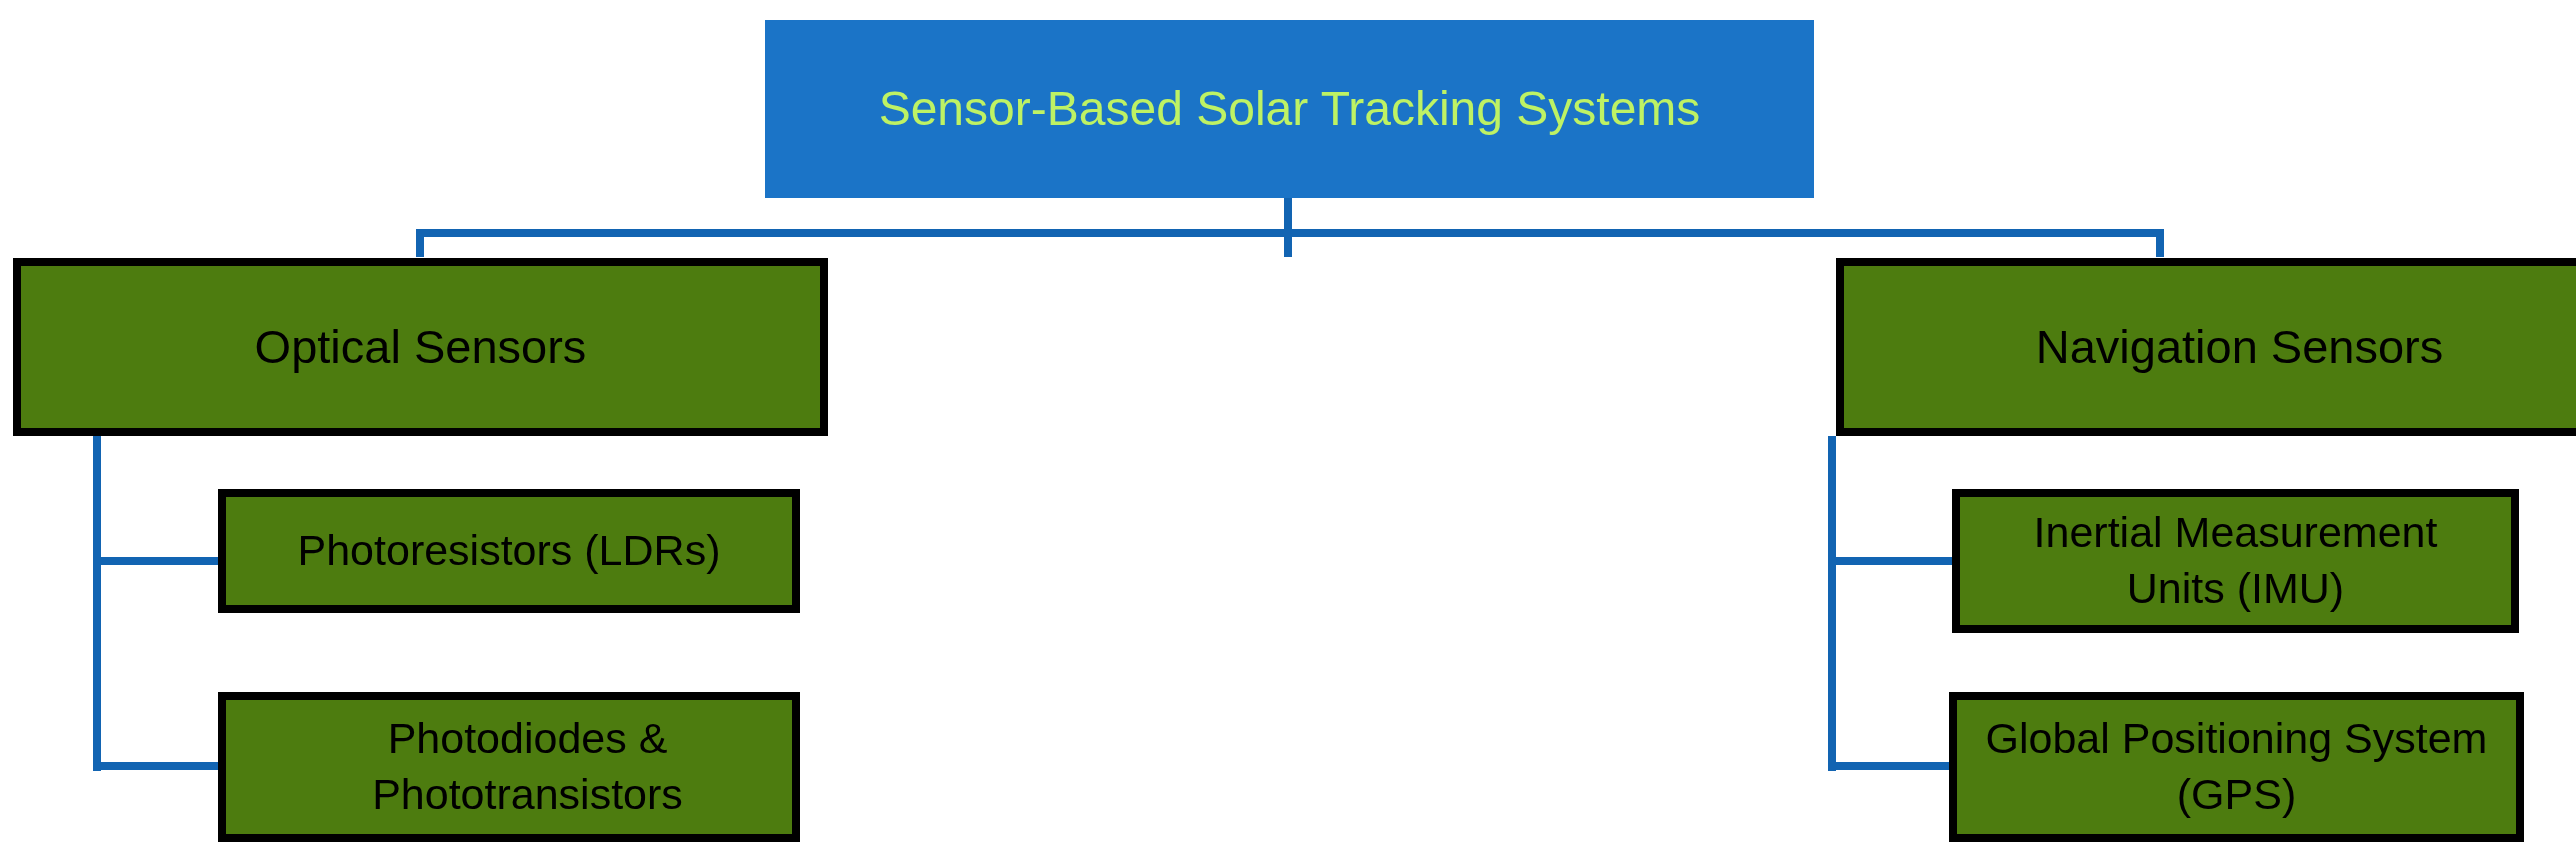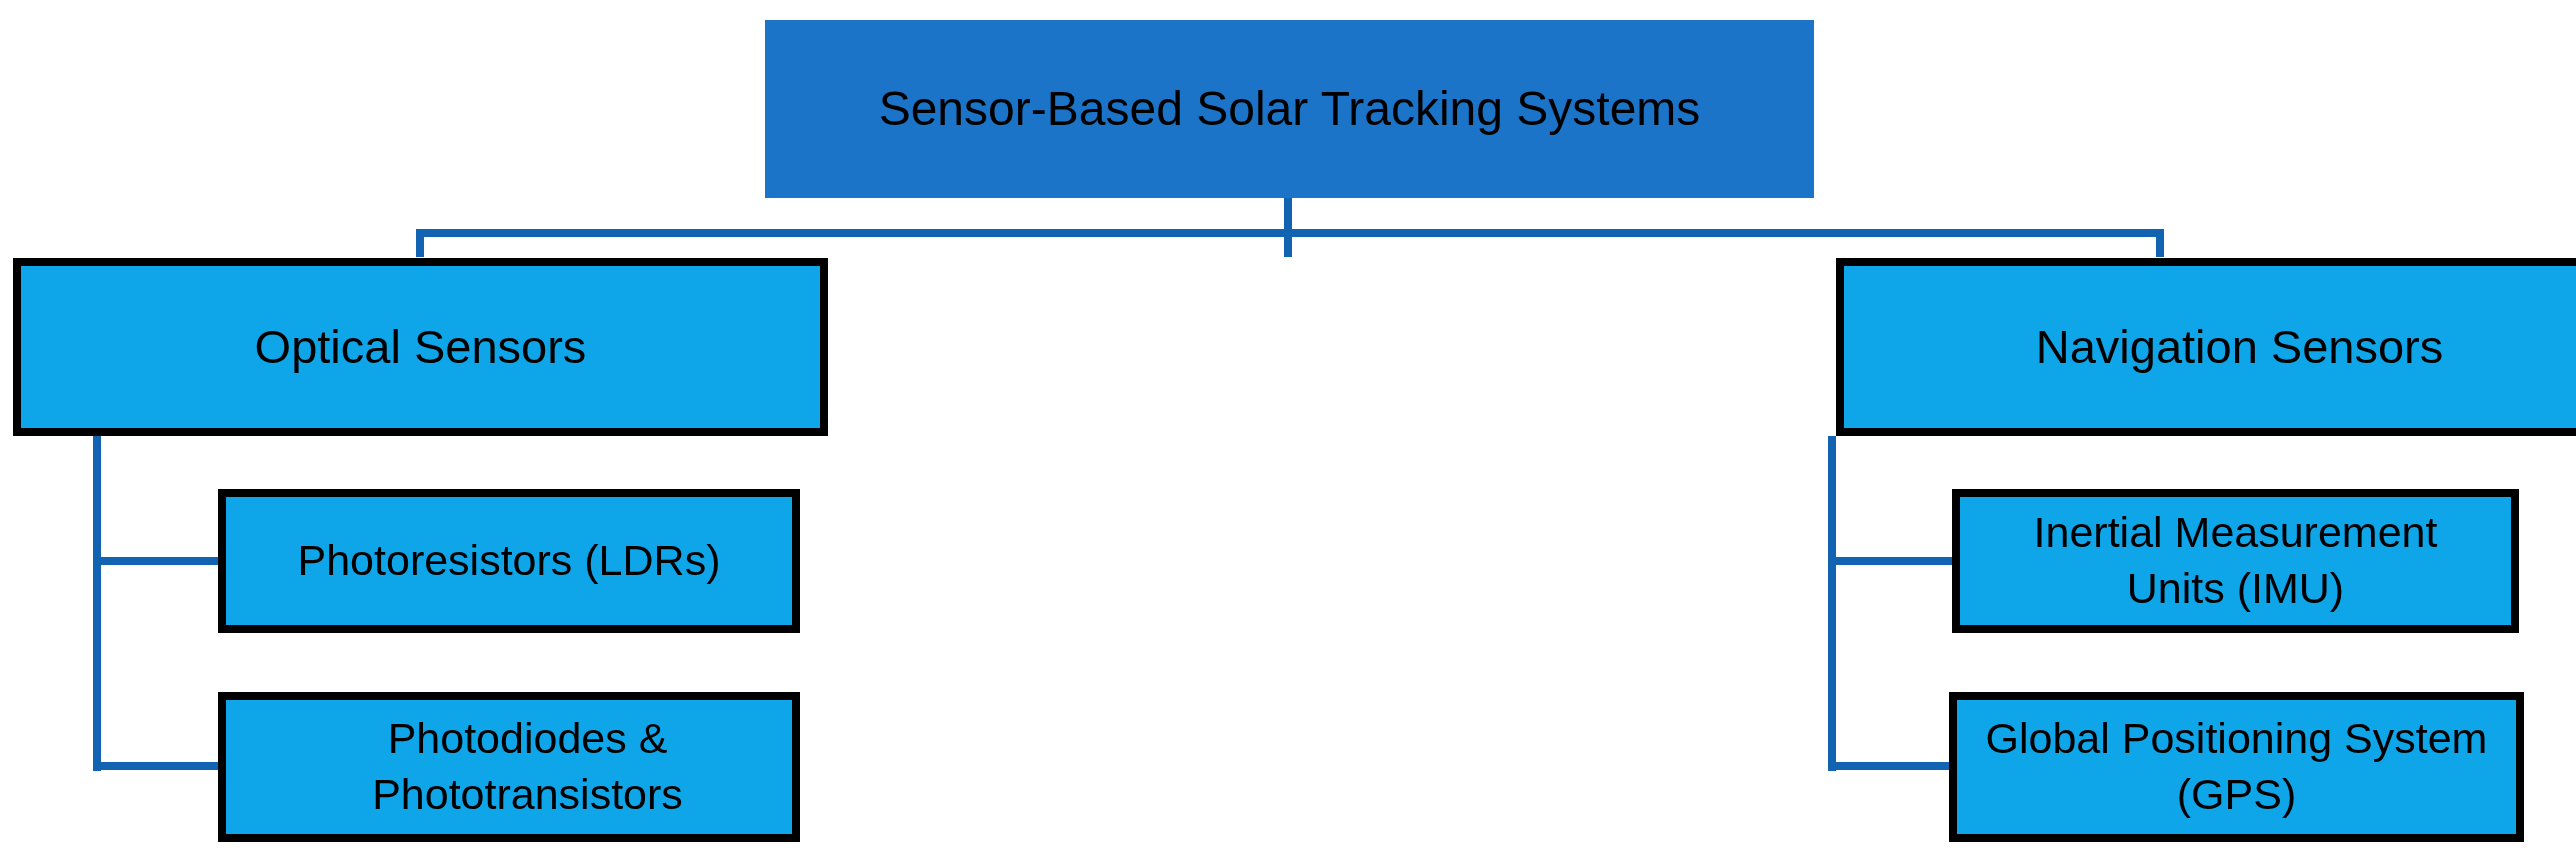--- a/index.html
+++ b/index.html
@@ -14,50 +14,50 @@
     height: 865px;
     background: #ffffff;
     overflow: hidden;
     --fill: #1B74C7;
     --line: #1264B2;
     --border: #000000;
   }
   .node {
     position: absolute;
     box-sizing: border-box;
-    background: #0ea5e9;
+    background: #4d7c0f;
     border: 8px solid var(--border);
     display: flex;
     align-items: center;
     justify-content: center;
     text-align: center;
     color: #000000;
     font-size: 47px;
     line-height: 1.3;
     white-space: pre-line;
   }
   .node--root {
     background: var(--fill);
     border: none;
-    color: #000000;
+    color: #bef264;
     font-size: 48px;
   }
   .node--child {
     font-size: 43px;
   }
   .conn {
     position: absolute;
     background: var(--line);
   }
   
   #n-root   { left: 765px;  top: 20px;  width: 1049px; height: 178px; }
   #n-opt    { left: 13px;   top: 258px; width: 815px; height: 178px; }
   #n-uv     { left: 882px; top: 258px; width: 813px; height: 178px; }
   #n-nav    { left: 1836px; top: 258px; width: 807px; height: 178px; }
-  #n-ldr    { left: 218px;  top: 489px; width: 582px;  height: 144px; }
+  #n-ldr    { left: 218px;  top: 489px; width: 582px;  height: 124px; }
   #n-diode  { left: 218px;  top: 692px; width: 582px;  height: 150px; padding-left: 37px; }
   #n-imu    { left: 1952px; top: 489px; width: 567px;  height: 144px; }
   #n-gps    { left: 1949px; top: 692px; width: 575px;  height: 150px; }
   
   #c-root-stub   { left: 1284px; top: 198px; width: 8px;   height: 59px; }
   #c-trunk       { left: 416px;  top: 229px; width: 1748px; height: 8px; }
   #c-drop-left   { left: 416px;  top: 229px; width: 8px;   height: 28px; }
   #c-drop-right  { left: 2156px; top: 229px; width: 8px;   height: 28px; }
   #c-spine-left  { left: 93px;  top: 436px; width: 8px;   height: 335px; }
   #c-elbow-l1    { left: 101px;  top: 557px; width: 117px;  height: 8px; }

